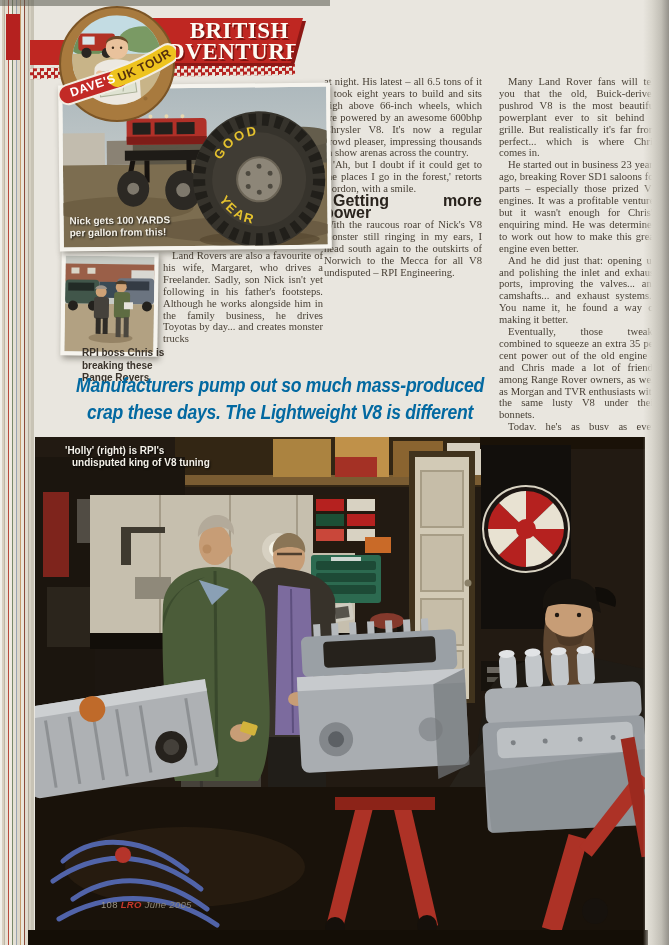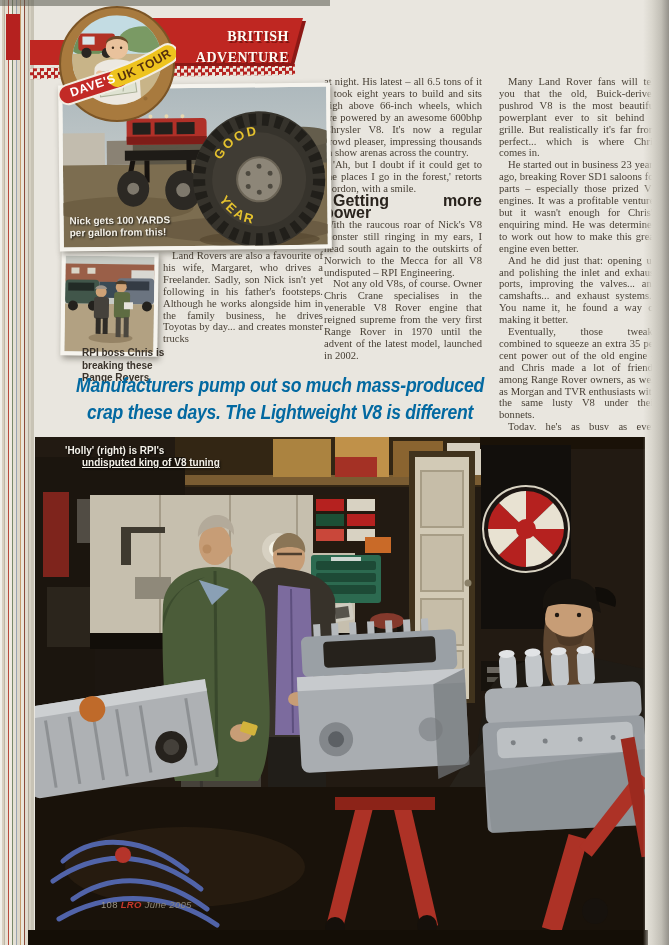--- a/index.html
+++ b/index.html
@@ -22,22 +22,22 @@
   
   .band-left{left:30px;top:40px;width:190px;height:25px;background:#bf2722;z-index:3;}
   .checker{left:30px;top:66px;width:265px;height:11px;z-index:3;transform:rotate(-1deg);
     background-color:#ece8dc;background-image:repeating-conic-gradient(#b5211f 0% 25%,#ece8dc 0% 50%);
     background-size:7px 7px;}
   .banner-shadow{left:154px;top:21px;width:152px;height:45px;background:#8c1815;
     clip-path:polygon(0 0,100% 0,92% 100%,0 100%);z-index:3;}
   .banner{left:151px;top:18px;width:152px;height:45px;background:#bf2722;
     clip-path:polygon(0 0,100% 0,92% 100%,0 100%);z-index:4;}
   .banner-text{font-family:"Liberation Serif",serif;font-weight:bold;color:#fdfbf4;
-    text-shadow:1.5px 1.5px 0 #7e1410;font-size:14px;line-height:21px;text-align:right;
-    letter-spacing:.5px;padding:8px 14px 0 0;}
+    text-shadow:1.5px 1.5px 0 #7e1410;font-size:23px;line-height:21px;text-align:right;
+    letter-spacing:.5px;padding:2px 14px 0 0;}
   .badge-wrap{left:58px;top:5px;width:118px;height:118px;z-index:6;}
 
   
   .photo-frame{background:#f6f4ee;padding:4px;box-shadow:2px 3px 6px rgba(40,35,25,.45);}
   .truck-frame{left:59px;top:84px;transform:rotate(-.6deg);z-index:5;}
   .chris-frame{left:61px;top:252px;transform:rotate(.8deg);}
   .photo-caption-light{font-weight:bold;font-size:10px;line-height:12px;color:#f3f0e8;
     text-shadow:1px 1px 2px rgba(0,0,0,.85);}
   .caption-dark{font-weight:bold;font-size:10px;line-height:12.5px;color:#39322a;}
 
@@ -51,21 +51,21 @@
   .col1{left:163px;top:250px;width:160px;height:128px;}
   .col2{left:324px;top:76px;width:158px;height:318px;}
   .col3{left:499px;top:76px;width:158px;height:354px;}
 
   .pullquote{left:40px;top:372px;width:480px;font-weight:bold;font-style:italic;
     font-size:20px;line-height:27px;color:#0369a1;text-align:center;letter-spacing:-.3px;z-index:6;}
   .pq-line{transform:scaleX(.88);transform-origin:50% 50%;white-space:nowrap;}
 
   .workshop-wrap{left:35px;top:437px;width:528px;height:495px;z-index:10;}
   .workshop-caption{left:30px;top:8px;}
-  .workshop-caption .l2{margin-left:17px;text-decoration:underline;}
+  .workshop-caption .l2{margin-left:7px;}
   .footer{left:66px;top:462px;font-size:9.5px;color:#9b968a;letter-spacing:.3px;z-index:12;}
   .footer .mag{color:#c5372b;font-weight:bold;font-style:italic;}
   .footer .issue{color:#8d8779;font-style:italic;}
 </style>
 </head>
 <body>
 
 <div class="page">
 
   <div class="abs spine-stripes"></div>
@@ -240,21 +240,20 @@
 
   <div class="abs bodycopy col1">
     <p>Land Rovers are also a favourite of his wife, Margaret, who drives a Freelander. Sadly, son Nick isn't yet following in his father's footsteps. Although he works alongside him in the family business, he drives Toyotas by day... and creates monster trucks</p>
   </div>
 
   <div class="abs bodycopy col2">
     <p class="first">at night. His latest – all 6.5 tons of it – took eight years to build and sits high above 66-inch wheels, which are powered by an awesome 600bhp Chrysler V8. It's now a regular crowd pleaser, impressing thousands in show arenas across the country.</p>
     <p>'Ah, but I doubt if it could get to the places I go in the forest,' retorts Gordon, with a smile.</p>
     <p class="subhead">Getting more power</p>
     <p class="first">With the raucous roar of Nick's V8 monster still ringing in my ears, I head south again to the outskirts of Norwich to the Mecca for all V8 undisputed – RPI Engineering.</p>
-    <p>Not any old V8s, of course. Owner Chris Crane specialises in the venerable V8 Rover engine that reigned supreme from the very first Range Rover in 1970 until the advent of the latest model, launched in 2002.</p>
   </div>
 
   <div class="abs bodycopy col3">
     <p>Many Land Rover fans will tell you that the old, Buick-derived pushrod V8 is the most beautiful powerplant ever to sit behind a grille. But realistically it's far from perfect... which is where Chris comes in.</p>
     <p>He started out in business 23 years ago, breaking Rover SD1 saloons for parts – especially those prized V8 engines. It was a profitable venture, but it wasn't enough for Chris's enquiring mind. He was determined to work out how to make this great engine even better.</p>
     <p>And he did just that: opening up and polishing the inlet and exhaust ports, improving the valves... and camshafts... and exhaust systems... You name it, he found a way of making it better.</p>
     <p>Eventually, those tweaks combined to squeeze an extra 35 per cent power out of the old engine – and Chris made a lot of friends among Range Rover owners, as well as Morgan and TVR enthusiasts with the same lusty V8 under their bonnets.</p>
     <p>Today, he's as busy as ever, supplying engines and parts to enthusiasts all over the world. The only trouble is he can't get enough.</p>
   </div>
 

